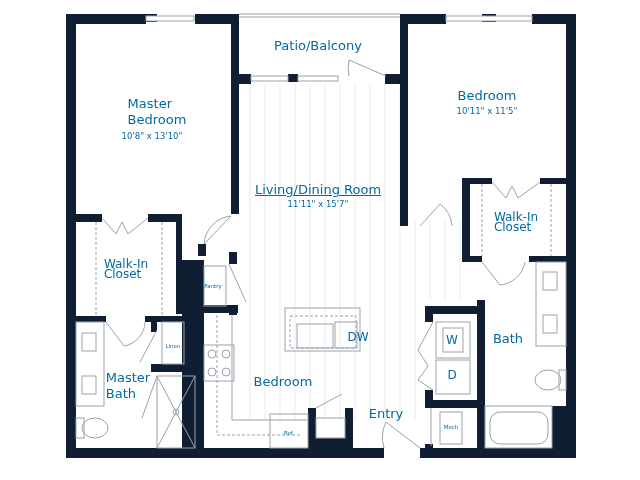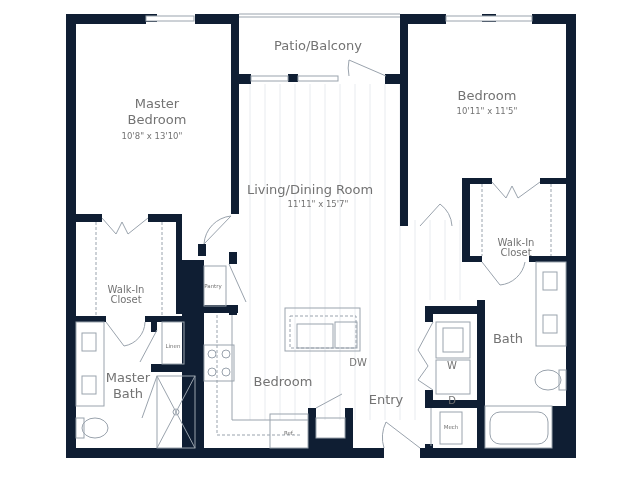--- a/index.html
+++ b/index.html
@@ -1,21 +1,21 @@
 <!DOCTYPE html>
 <html><head>
 <meta charset="utf-8">
 <style>
   html,body{margin:0;padding:0;background:#ffffff;}
   body{width:640px;height:480px;position:relative;overflow:hidden;font-family:"DejaVu Sans","Liberation Sans",sans-serif;}
   #plan{position:absolute;left:0;top:0;width:640px;height:480px;}
-  .lbl{position:absolute;text-align:center;color:#737373;white-space:nowrap;transform:translateX(-50%);}
+  .lbl{position:absolute;color:#0369a1;white-space:nowrap;transform:translateX(-50%);}
   .big{font-size:13px;line-height:16px;}
   .dim{font-size:8.5px;line-height:11px;}
-  .sm{font-size:10px;line-height:10px;margin-top:26px;}
+  .sm{font-size:12px;line-height:10px;}
   .xs{font-size:5.5px;line-height:7px;}
 </style>
 </head>
 <body>
 
 <svg id="plan" width="640" height="480" viewBox="0 0 640 480" xmlns="http://www.w3.org/2000/svg">
 
   <g stroke="#e8ebef" stroke-width="1">
     <line x1="250" y1="84" x2="250" y2="420"></line>
       <line x1="265" y1="84" x2="265" y2="420"></line>
@@ -195,21 +195,21 @@
   <div>Master</div>
   <div>Bedroom</div>
 </div>
 <div class="lbl dim" style="left:152px;top:131px;">10'8" x 13'10"</div>
 
 <div class="lbl big" style="left:318px;top:38px;">Patio/Balcony</div>
 
 <div class="lbl big" style="left:487px;top:88px;">Bedroom</div>
 <div class="lbl dim" style="left:487px;top:106px;">10'11" x 11'5"</div>
 
-<div class="lbl big" style="left:310px;top:182px;">Living/Dining Room</div>
+<div class="lbl big" style="left:318px;top:182px;text-decoration:underline;">Living/Dining Room</div>
 <div class="lbl dim" style="left:318px;top:199px;">11'11" x 15'7"</div>
 
 <div class="lbl sm" style="left:126px;top:259px;">
   <div>Walk-In</div>
   <div>Closet</div>
 </div>
 
 <div class="lbl sm" style="left:516px;top:212px;">
   <div>Walk-In</div>
   <div>Closet</div>
@@ -217,20 +217,20 @@
 
 <div class="lbl xs" style="left:213px;top:283px;">Pantry</div>
 <div class="lbl xs" style="left:173px;top:343px;">Linen</div>
 
 <div class="lbl big" style="left:128px;top:370px;">
   <div>Master</div>
   <div>Bath</div>
 </div>
 
 <div class="lbl big" style="left:283px;top:374px;">Bedroom</div>
-<div class="lbl big" style="left:386px;top:392px;">Entry</div>
+<div class="lbl big" style="left:386px;top:406px;">Entry</div>
 <div class="lbl big" style="left:508px;top:331px;">Bath</div>
 <div class="lbl xs" style="left:451px;top:424px;">Mech</div>
 
 <div class="lbl sm" style="left:358px;top:332px;">DW</div>
 <div class="lbl sm" style="left:452px;top:335px;">W</div>
 <div class="lbl sm" style="left:452px;top:370px;">D</div>
 <div class="lbl xs" style="left:289px;top:430px;">Ref.</div>
 
 </body></html>

